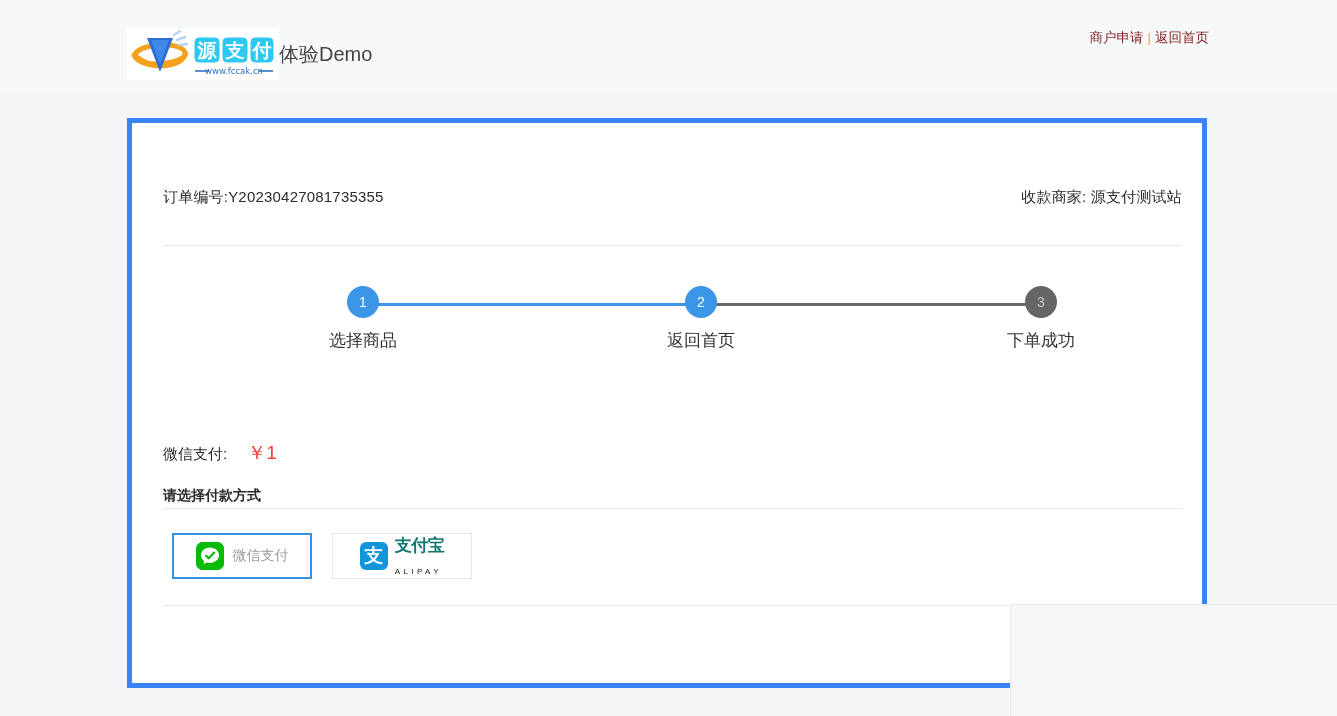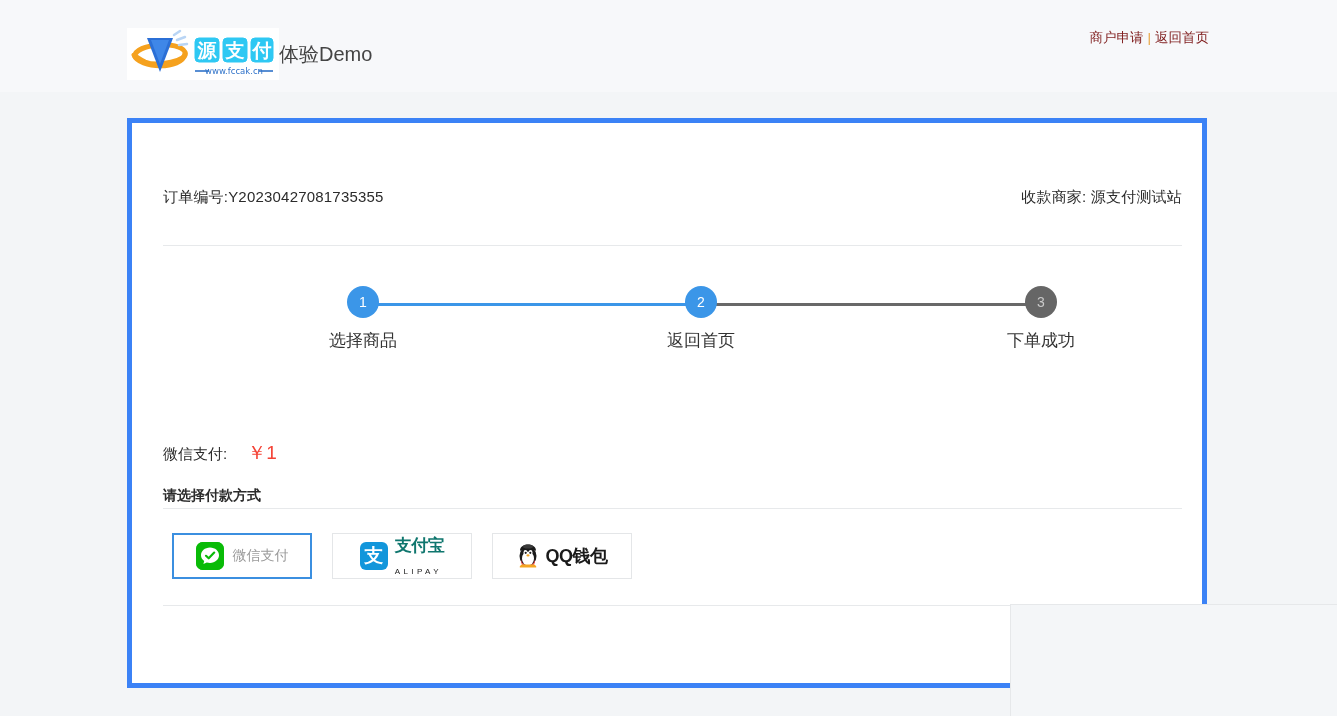--- a/index.html
+++ b/index.html
@@ -365,38 +365,20 @@
     </div>
 
     <div class="method">
       <span class="ali-icon">支</span>
       <span class="ali-text">
         <span class="ali-cn">支付宝</span>
         <span class="ali-en">ALIPAY</span>
       </span>
     </div>
 
-    <div class="method">
-      <span>
-        <svg width="24" height="26" viewBox="0 0 24 26">
-          <ellipse cx="12" cy="14" rx="8.5" ry="9.5" fill="#1a1a1a"></ellipse>
-          <ellipse cx="12" cy="16.5" rx="6" ry="7" fill="#ffffff"></ellipse>
-          <ellipse cx="9.4" cy="10.5" rx="1.9" ry="2.4" fill="#ffffff"></ellipse>
-          <ellipse cx="14.6" cy="10.5" rx="1.9" ry="2.4" fill="#ffffff"></ellipse>
-          <circle cx="9.7" cy="10.8" r="1.1" fill="#1a1a1a"></circle>
-          <circle cx="14.3" cy="10.8" r="1.1" fill="#1a1a1a"></circle>
-          <ellipse cx="12" cy="13.4" rx="1.6" ry="1.1" fill="#f5a623"></ellipse>
-          <path d="M5 17 C5.5 21, 8 23.5, 12 23.5 C16 23.5, 18.5 21, 19 17 L19 20 C18.5 23, 16 24.5, 12 24.5 C8 24.5, 5.5 23, 5 20 Z" fill="#e3393c"></path>
-          <path d="M5.5 22.5 C4 24, 3 25, 4 25.5 L20 25.5 C21 25, 20 24, 18.5 22.5 Z" fill="#f5a623"></path>
-          <path d="M4 8.5 C4 5, 7.5 2.5, 12 2.5 C16.5 2.5, 20 5, 20 8.5 L19 8.8 C17.5 7.2, 15 6.3, 12 6.3 C9 6.3, 6.5 7.2, 5 8.8 Z" fill="#1a1a1a"></path>
-          <ellipse cx="12" cy="4.6" rx="5" ry="2" fill="#3a3a3a"></ellipse>
-        </svg>
-      </span>
-      <span class="qq-label">QQ钱包</span>
-    </div>
 
   </div>
 
   <div class="divider divider-bottom"></div>
 
   <div class="footer-note">测试体验商品</div>
 
 </div>
 
 <div class="overlay-panel"></div>

